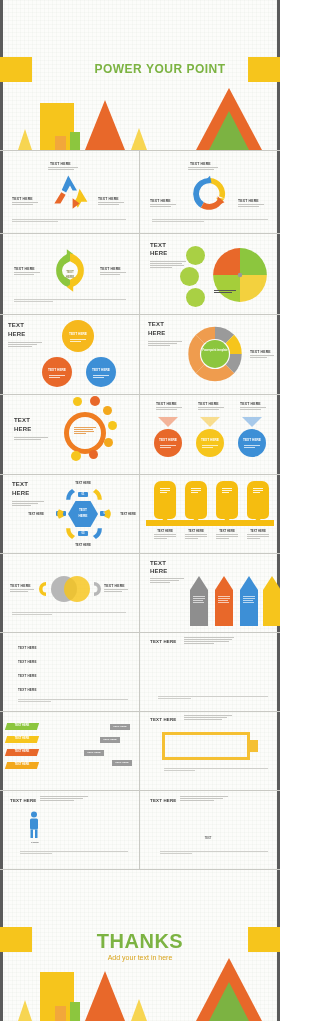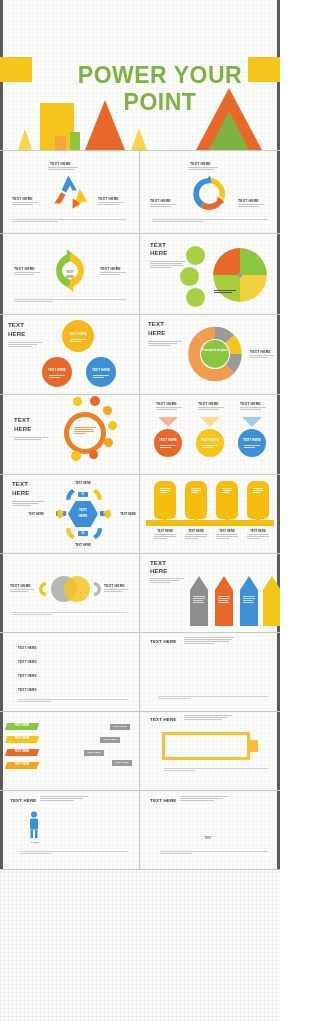--- a/index.html
+++ b/index.html
@@ -72,21 +72,21 @@
 <div class="page">
   <div class="grid-bg"></div>
 
   <div class="slide paper" style="left:0;top:0;width:280px;height:150px;">
     <div class="edge-l"></div>
     <div class="edge-r"></div>
 
     <div class="ybar" style="left:0;top:57px;width:32px;height:25px;"></div>
     <div class="ybar" style="right:0;top:57px;width:32px;height:25px;"></div>
 
-    <div class="big-title" style="top:62px;font-size:23px;padding-left:40px;">POWER YOUR POINT</div>
+    <div class="big-title" style="top:62px;font-size:12px;padding-left:40px;">POWER YOUR POINT</div>
 
     <div class="tri" style="left:18px;top:129px;border-left:7px solid transparent;border-right:7px solid transparent;border-bottom:21px solid #f7d551;"></div>
     <div class="ybar" style="left:40px;top:103px;width:34px;height:47px;background:#f6c51c;"></div>
     <div class="ybar" style="left:55px;top:136px;width:11px;height:14px;background:#f2a73b;"></div>
     <div class="ybar" style="left:70px;top:132px;width:10px;height:18px;background:#8cc63e;"></div>
     <div class="tri" style="left:85px;top:100px;border-left:20px solid transparent;border-right:20px solid transparent;border-bottom:50px solid #e8682a;"></div>
     <div class="tri" style="left:131px;top:128px;border-left:8px solid transparent;border-right:8px solid transparent;border-bottom:22px solid #f7d551;"></div>
 
     <div class="tri" style="left:196px;top:88px;border-left:33px solid transparent;border-right:33px solid transparent;border-bottom:62px solid #e8682a;"></div>
     <div class="tri" style="left:209px;top:111px;border-left:20px solid transparent;border-right:20px solid transparent;border-bottom:39px solid #7cb342;"></div>
@@ -653,13 +653,33 @@
       </div>
     <div class="small-lab" style="left:56px;top:46px;width:24px;font-size:2.6px;color:#666;">TEXT</div>
     <div class="bodytext" style="left:20px;top:60px;width:108px;">
         <i style="width:100%"></i>
         <i style="width:30%"></i>
       </div>
   </div>
 
   <div class="hsep" style="top:869px;"></div>
 
+  <div class="slide paper" style="left:0;top:870px;width:280px;height:151px;">
+    <div class="edge-l"></div>
+    <div class="edge-r"></div>
+
+    <div class="ybar" style="left:0;top:57px;width:32px;height:25px;"></div>
+    <div class="ybar" style="right:0;top:57px;width:32px;height:25px;"></div>
+
+    <div class="big-title" style="top:60px;font-size:20px;">THANKS</div>
+    <div class="sub-title" style="top:84px;">Add your text in here</div>
+
+    <div class="tri" style="left:18px;top:130px;border-left:7px solid transparent;border-right:7px solid transparent;border-bottom:21px solid #f7d551;"></div>
+    <div class="ybar" style="left:40px;top:102px;width:34px;height:49px;background:#f6c51c;"></div>
+    <div class="ybar" style="left:55px;top:136px;width:11px;height:15px;background:#f2a73b;"></div>
+    <div class="ybar" style="left:70px;top:132px;width:10px;height:19px;background:#8cc63e;"></div>
+    <div class="tri" style="left:85px;top:101px;border-left:20px solid transparent;border-right:20px solid transparent;border-bottom:50px solid #e8682a;"></div>
+    <div class="tri" style="left:131px;top:129px;border-left:8px solid transparent;border-right:8px solid transparent;border-bottom:22px solid #f7d551;"></div>
+
+    <div class="tri" style="left:196px;top:88px;border-left:33px solid transparent;border-right:33px solid transparent;border-bottom:63px solid #e8682a;"></div>
+    <div class="tri" style="left:209px;top:112px;border-left:20px solid transparent;border-right:20px solid transparent;border-bottom:39px solid #7cb342;"></div>
+  </div>
 </div>
 
 </body></html>

